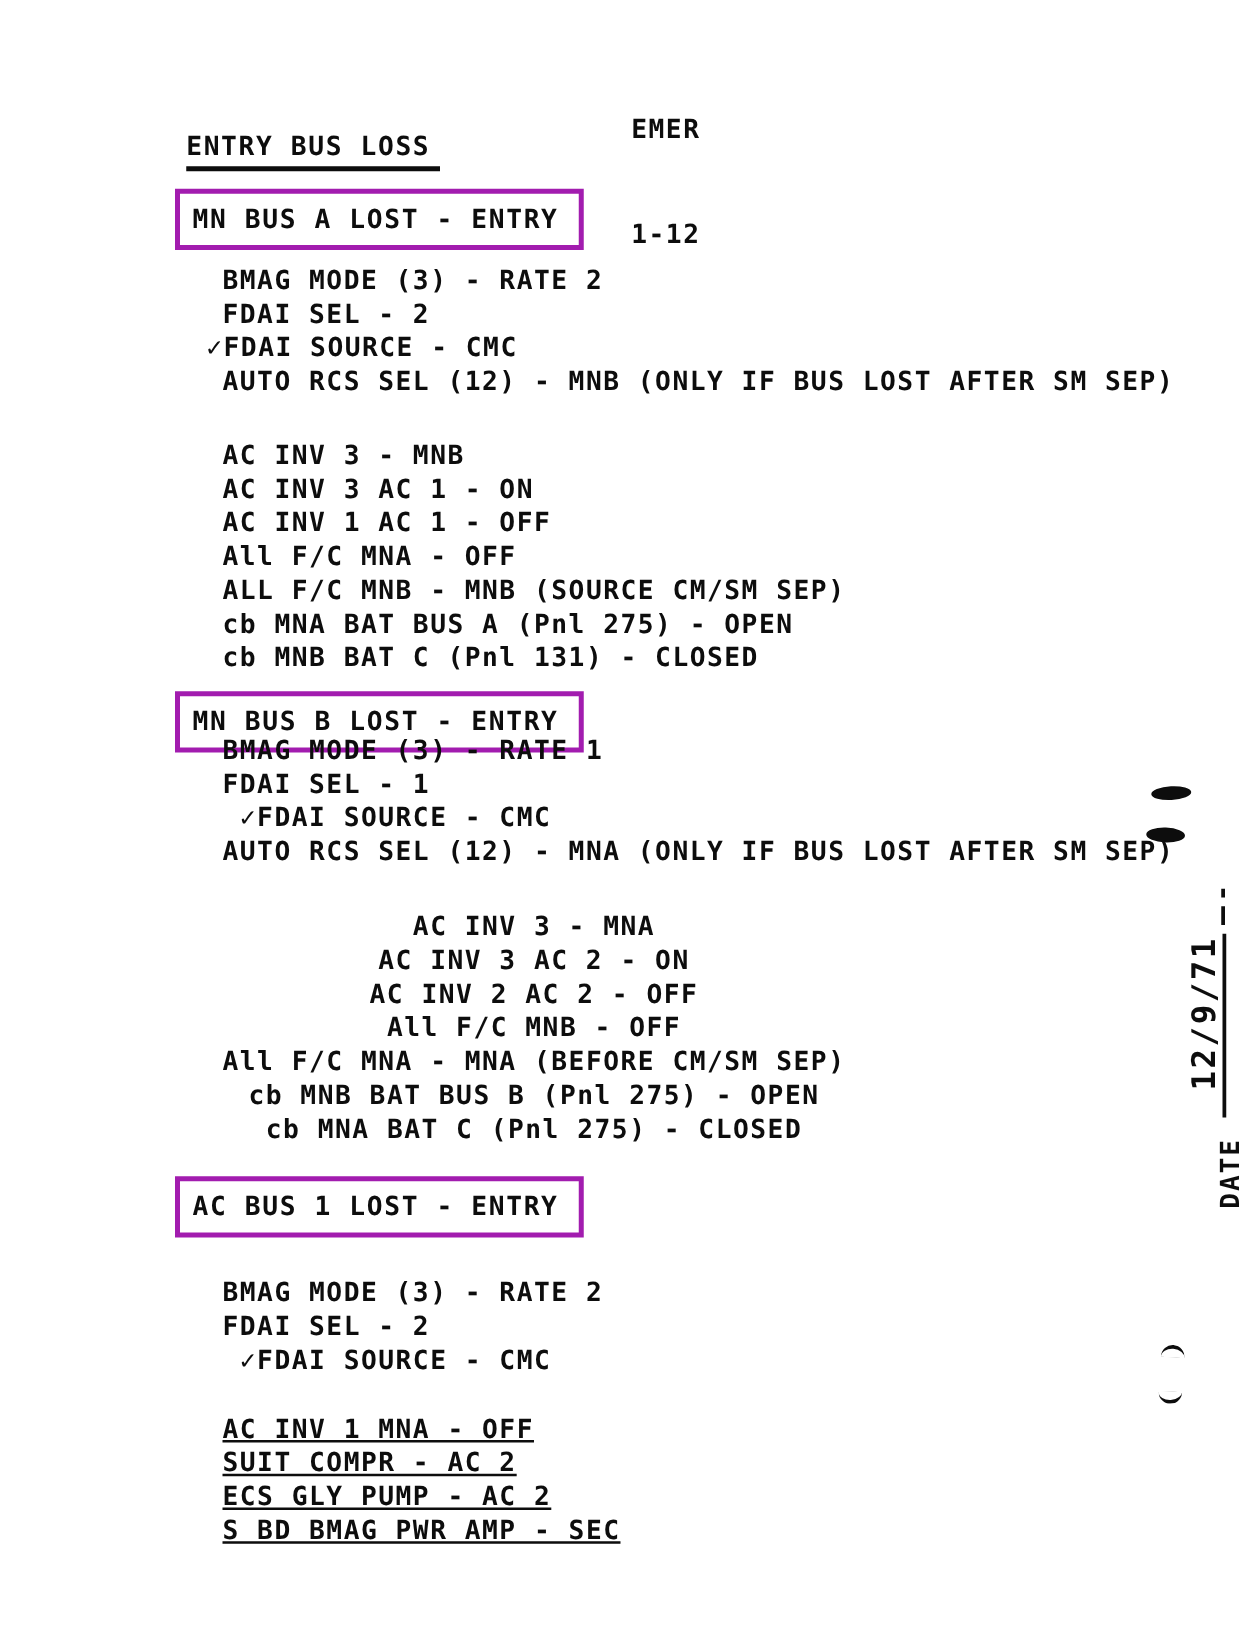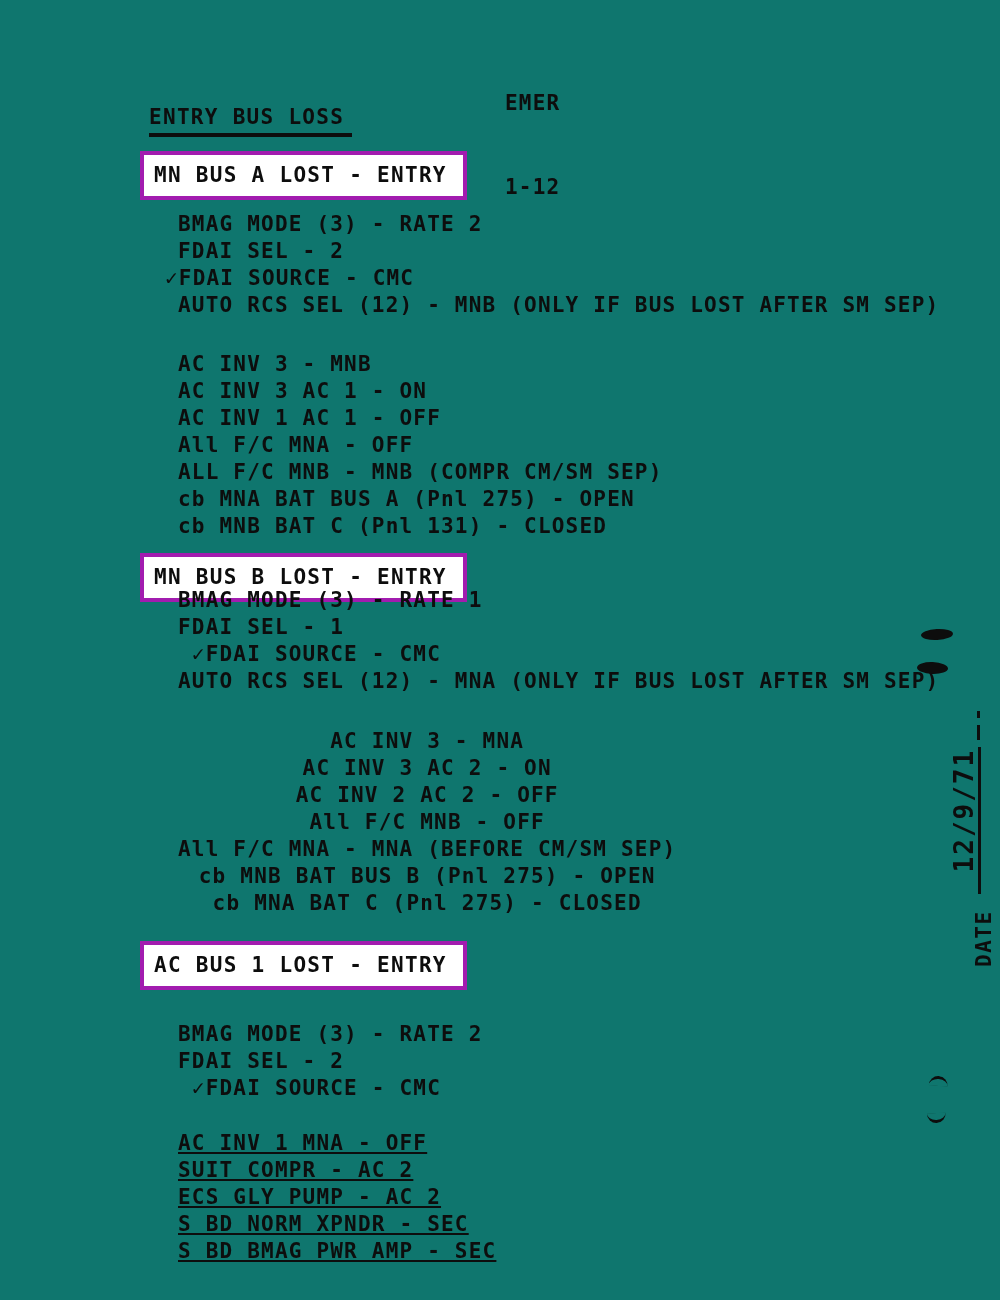--- a/index.html
+++ b/index.html
@@ -1,20 +1,20 @@
 <!DOCTYPE html>
 <html><head>
 <meta charset="utf-8">
 <style>
   html, body { margin: 0; padding: 0; background: #e8e8e8; }
   .page {
     position: relative;
     width: 1000px;
     height: 1300px;
-    background: #0f766e;
+    background: #ffffff;
     color: #0d0d0d;
     font-family: "DejaVu Sans Mono", "Liberation Mono", monospace;
     font-weight: 700;
     overflow: hidden;
   }
 
   .page-header {
     position: absolute;
     left: 505px;
     top: 33px;
@@ -141,21 +141,21 @@
     <div class="line">FDAI SEL - 2</div>
     <div class="line hang">✓FDAI SOURCE - CMC</div>
     <div class="line">AUTO RCS SEL (12) - MNB (ONLY IF BUS LOST AFTER SM SEP)</div>
   </div>
 
   <div class="group group-a2">
     <div class="line">AC INV 3 - MNB</div>
     <div class="line">AC INV 3 AC 1 - ON</div>
     <div class="line">AC INV 1 AC 1 - OFF</div>
     <div class="line">All F/C MNA - OFF</div>
-    <div class="line">ALL F/C MNB - MNB (COMPR CM/SM SEP)</div>
+    <div class="line">ALL F/C MNB - MNB (SOURCE CM/SM SEP)</div>
     <div class="line">cb MNA BAT BUS A (Pnl 275) - OPEN</div>
     <div class="line">cb MNB BAT C (Pnl 131) - CLOSED</div>
   </div>
 
   <div class="proc-box box-2">MN BUS B LOST - ENTRY</div>
 
   <div class="group group-b1">
     <div class="line">BMAG MODE (3) - RATE 1</div>
     <div class="line">FDAI SEL - 1</div>
     <div class="line"> ✓FDAI SOURCE - CMC</div>
@@ -177,21 +177,20 @@
   <div class="group group-c1">
     <div class="line">BMAG MODE (3) - RATE 2</div>
     <div class="line">FDAI SEL - 2</div>
     <div class="line"> ✓FDAI SOURCE - CMC</div>
   </div>
 
   <div class="group group-c2">
     <div class="line">AC INV 1 MNA - OFF</div>
     <div class="line">SUIT COMPR - AC 2</div>
     <div class="line">ECS GLY PUMP - AC 2</div>
-    <div class="line">S BD NORM XPNDR - SEC</div>
     <div class="line">S BD BMAG PWR AMP - SEC</div>
   </div>
 
   <div class="date-stamp">
     <span class="date-label">DATE</span>
     <span class="date-line">12/9/71</span>
     <span class="date-dash dash-long"></span>
     <span class="date-dash dash-short"></span>
   </div>
 

